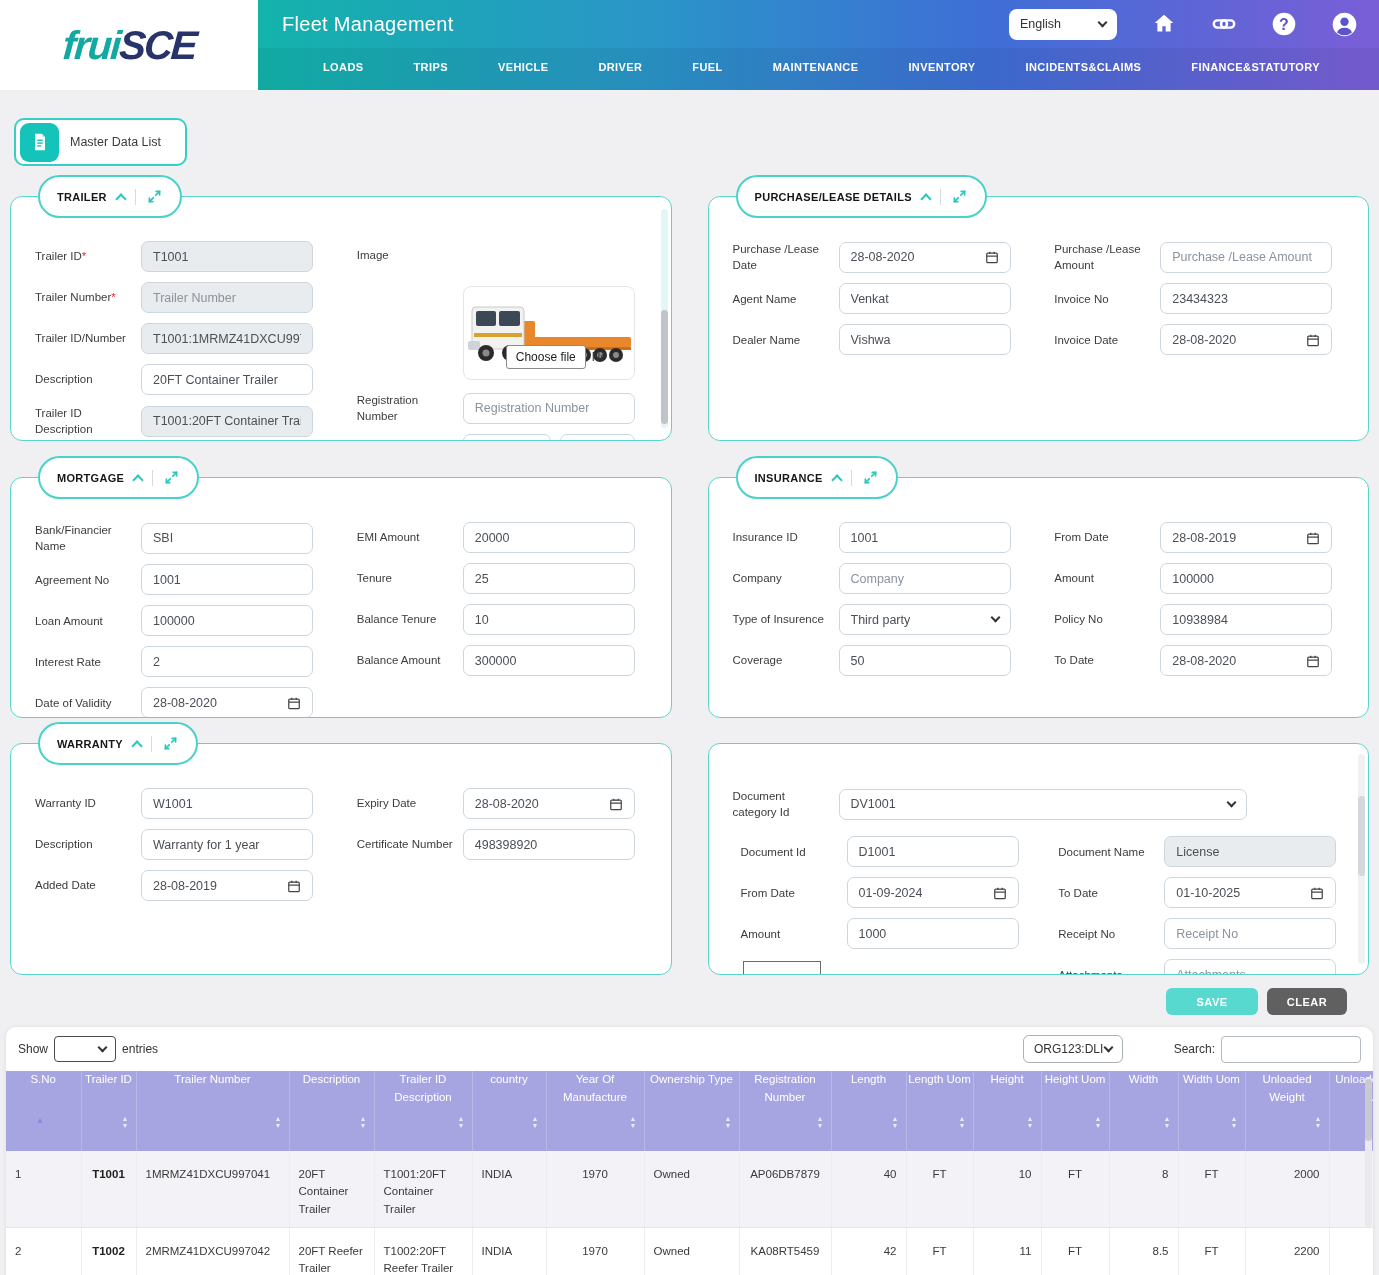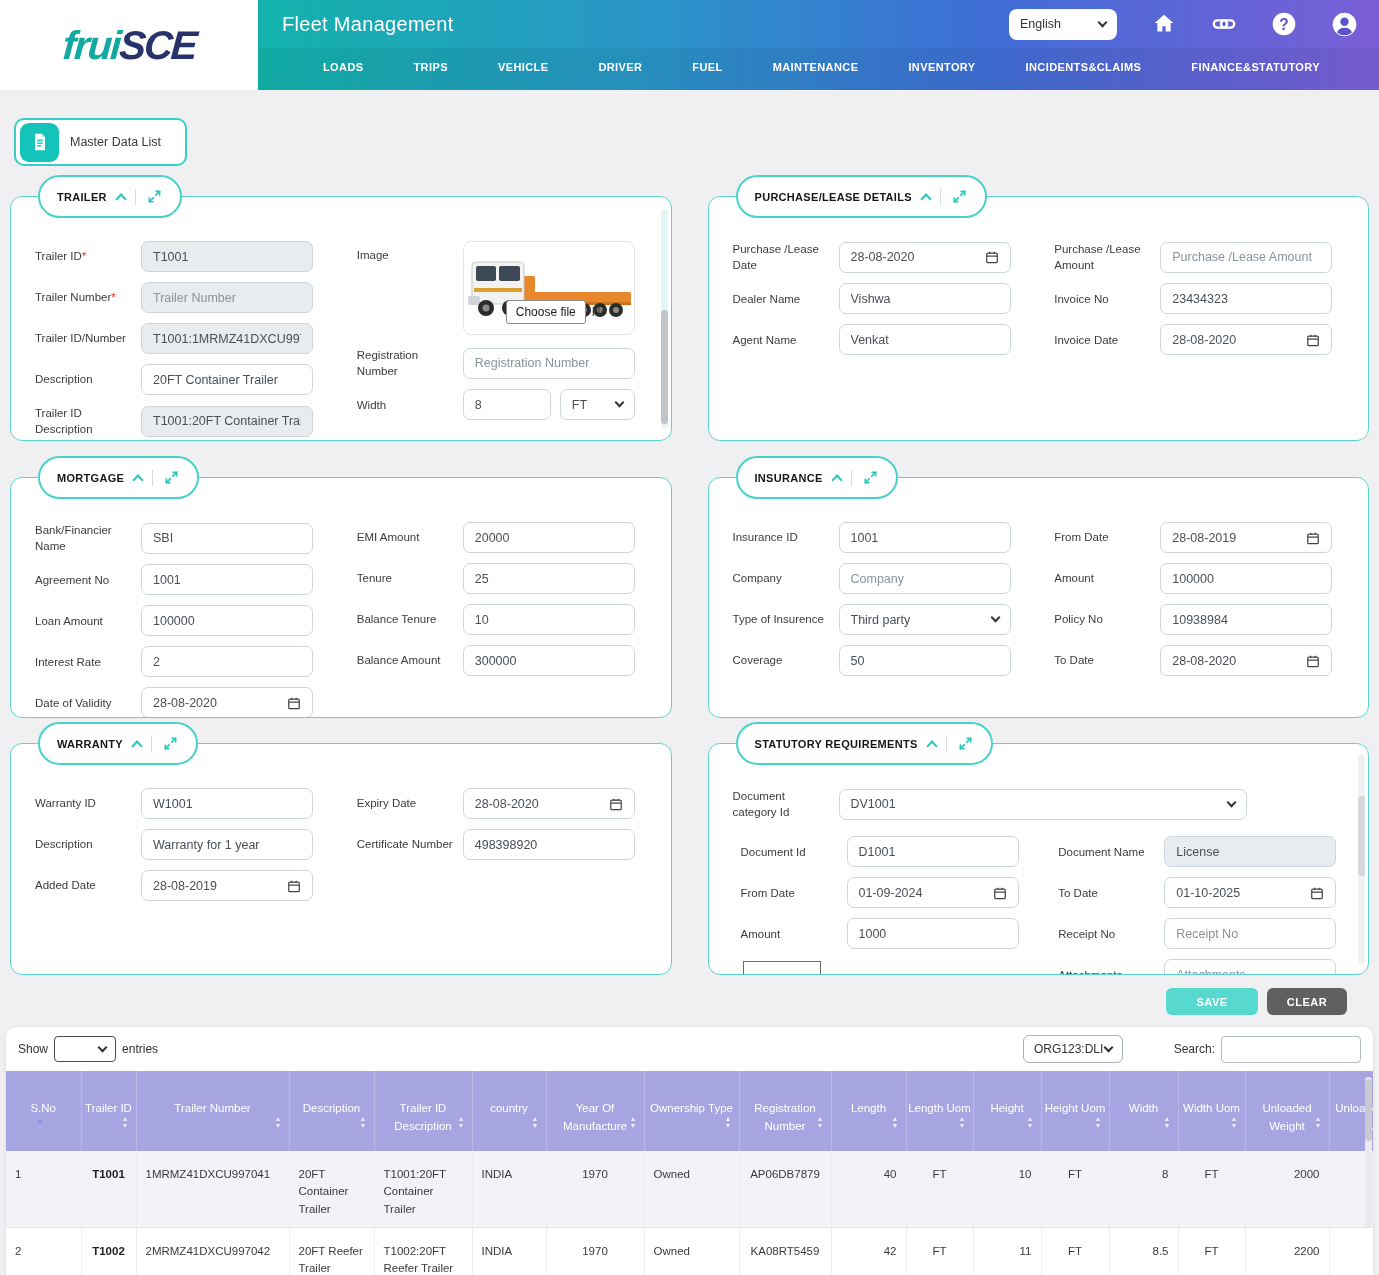--- a/index.html
+++ b/index.html
@@ -45,21 +45,21 @@
   .lbl { width: 106px; min-width: 106px; font-size: 11.5px; color: #3c3c3c; line-height: 1.4; padding-right: 10px; }
   .req { color: #e03131; }
   .ibox { width: 172px; height: 31px; border: 1px solid #ced6dd; border-radius: 7px; background: #fff; display: flex; align-items: center; justify-content: space-between; gap: 6px; padding: 0 11px; font-size: 12.5px; color: #4a5056; cursor: text; }
   .ibox .val { white-space: nowrap; overflow: hidden; }
   .ibox.dis { background: #e9ecef; }
   .ibox.ph .val { color: #8b939c; }
   .ibox.sel { cursor: pointer; }
   .chev-dn { width: 7px; height: 7px; border-right: 2px solid #333; border-bottom: 2px solid #333; transform: rotate(45deg); margin-top: -4px; flex: none; }
   .wide { width: 408px; }
   
-  .img-box { width: 172px; height: 94px; border: 1px solid #e3e6e9; border-radius: 8px; position: relative; background: #fff; }
+  .img-box { width: 172px; height: 94px; border: 1px solid #e3e6e9; border-radius: 8px; position: relative; background: #fff; margin-top: 45px; }
   .file-ctl { position: absolute; left: 42px; bottom: 10px; display: flex; align-items: center; z-index: 2; }
   .choose-btn { background: #fff; border: 1px solid #8a8a8a; border-radius: 3px; font-size: 12px; color: #222; padding: 4px 9px; font-family: "Liberation Sans", sans-serif; cursor: pointer; white-space: nowrap; }
   .nofile { width: 12px; overflow: hidden; white-space: nowrap; font-size: 12px; color: #333; margin-left: 6px; }
   .wrow { display: flex; gap: 9px; }
   .wrow .ibox.num { width: 88px; }
   .wrow .ibox.uom { width: 75px; }
   .fakescroll { position: absolute; right: 3px; width: 7px; border-radius: 4px; }
   .partial-btn { width: 78px; height: 24px; border: 1.5px solid #6c6c6c; background: #fff; margin: 2px 0 0 2px; cursor: pointer; }
   
   .actions { display: flex; justify-content: flex-end; gap: 9px; padding: 13px 22px 12px 0; }
@@ -69,21 +69,21 @@
   
   .table-card { background: #fff; margin: 0 6px; border-radius: 10px 10px 0 0; box-shadow: 0 0 4px rgba(0,0,0,.08); position: relative; }
   .tctrl { display: flex; align-items: center; height: 44px; padding: 0 12px; position: relative; font-size: 12px; color: #333; }
   .show-group { display: flex; align-items: center; gap: 6px; }
   .show-select { width: 62px; height: 26px; border: 1.5px solid #4a4a4a; border-radius: 4px; display: flex; align-items: center; justify-content: flex-end; padding: 0 9px; cursor: pointer; background: #fff; }
   .org-select { position: absolute; right: 250px; width: 100px; height: 28px; border: 1px solid #a9b0b6; border-radius: 6px; display: flex; align-items: center; justify-content: space-between; padding: 0 10px; font-size: 12px; cursor: pointer; background: #fff; }
   .search-group { margin-left: auto; display: flex; align-items: center; gap: 6px; }
   .search-input { width: 140px; height: 27px; border: 1px solid #b3bac0; border-radius: 4px; background: #fff; font-family: "Liberation Sans", sans-serif; padding: 0 8px; font-size: 12px; }
   .tbl-wrap { overflow: hidden; width: 100%; position: relative; }
   table { border-collapse: collapse; table-layout: fixed; width: 1423px; font-size: 11.5px; }
-  thead th { background: #a7a4e2; color: #fff; font-weight: 400; height: 80px; vertical-align: top; padding-top: 29px; text-align: center; position: relative; border-right: 1px solid #b9b7e8; line-height: 1.55; }
+  thead th { background: #a7a4e2; color: #fff; font-weight: 400; height: 80px; vertical-align: top; padding-top: 0; text-align: center; position: relative; border-right: 1px solid #b9b7e8; line-height: 1.55; }
   thead th:last-child { border-right: none; }
   .sort { position: absolute; right: 7px; bottom: 22px; display: flex; flex-direction: column; gap: 1px; }
   .sort i { font-style: normal; font-size: 7px; line-height: 6px; color: #e9e8f7; }
   .sort-asc { position: absolute; left: 30px; bottom: 24px; font-size: 8px; color: #8987d8; }
   tbody td { vertical-align: top; padding: 15px 9px 0 9px; border-right: 1px solid #ececf2; border-bottom: 1px solid #e4e4ec; color: #3a3a3a; line-height: 1.5; }
   tbody td:last-child { border-right: none; }
   tr.r1 { background: #f3f3f7; height: 76px; }
   tr.r2 { background: #fff; height: 66px; }
   tr.rp { background: #f3f3f7; height: 13px; }
   tr.rp td { padding: 0; }
@@ -289,29 +289,29 @@
                   <span class="val">28-08-2020</span>
                   <svg width="14" height="14" viewBox="0 0 16 16">
                     <rect x="2" y="3.5" width="12" height="11" rx="1.2" fill="none" stroke="#444" stroke-width="1.4"></rect>
                     <line x1="2" y1="7" x2="14" y2="7" stroke="#444" stroke-width="1.4"></line>
                     <line x1="5.5" y1="2" x2="5.5" y2="4.5" stroke="#444" stroke-width="1.4"></line>
                     <line x1="10.5" y1="2" x2="10.5" y2="4.5" stroke="#444" stroke-width="1.4"></line>
                   </svg>
                 </div>
             </div>
             <div class="fld">
+              <div class="lbl">Agent Name</div>
+              <div class="ibox">
+                  <span class="val">Venkat</span>
+                </div>
+            </div>
+            <div class="fld">
               <div class="lbl">Dealer Name</div>
               <div class="ibox">
                   <span class="val">Vishwa</span>
-                </div>
-            </div>
-            <div class="fld">
-              <div class="lbl">Agent Name</div>
-              <div class="ibox">
-                  <span class="val">Venkat</span>
                 </div>
             </div>
           </div>
           <div class="pcol">
             <div class="fld">
               <div class="lbl">Purchase /Lease Amount</div>
               <div class="ibox ph">
                   <span class="val">Purchase /Lease Amount</span>
                 </div>
             </div>
@@ -567,31 +567,20 @@
               <div class="ibox">
                   <span class="val">498398920</span>
                 </div>
             </div>
           </div>
         </div>
       </div>
     </div>
 
     <div class="pwrap mt3">
-      <div class="pill">
-        <span class="t">STATUTORY REQUIREMENTS</span>
-        <span class="chev-up"></span>
-        <span class="sep"></span>
-        <svg width="17" height="17" viewBox="0 0 20 20" fill="none" stroke="#2cc7bd" stroke-width="2" stroke-linecap="round">
-            <path d="M12 4h4v4"></path>
-            <path d="M16 4l-4.5 4.5"></path>
-            <path d="M8 16H4v-4"></path>
-            <path d="M4 16l4.5-4.5"></path>
-          </svg>
-      </div>
       <div class="panel h3">
         <div style="padding:44px 22px 0 24px;">
           <div class="fld" style="margin-bottom:16px;">
             <div class="lbl">Document category Id</div>
             <div class="ibox sel wide">
                 <span class="val">DV1001</span>
                 <span class="chev-dn"></span>
               </div>
           </div>
           <div style="display:flex; gap:30px;">

